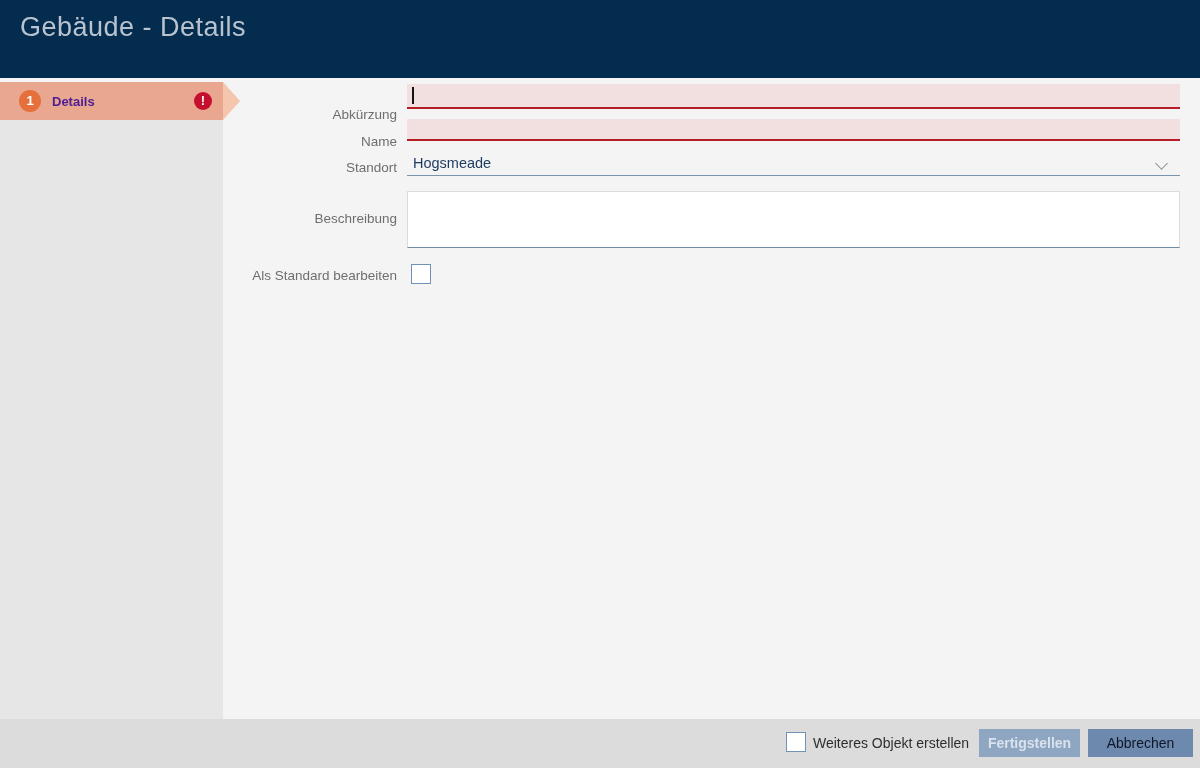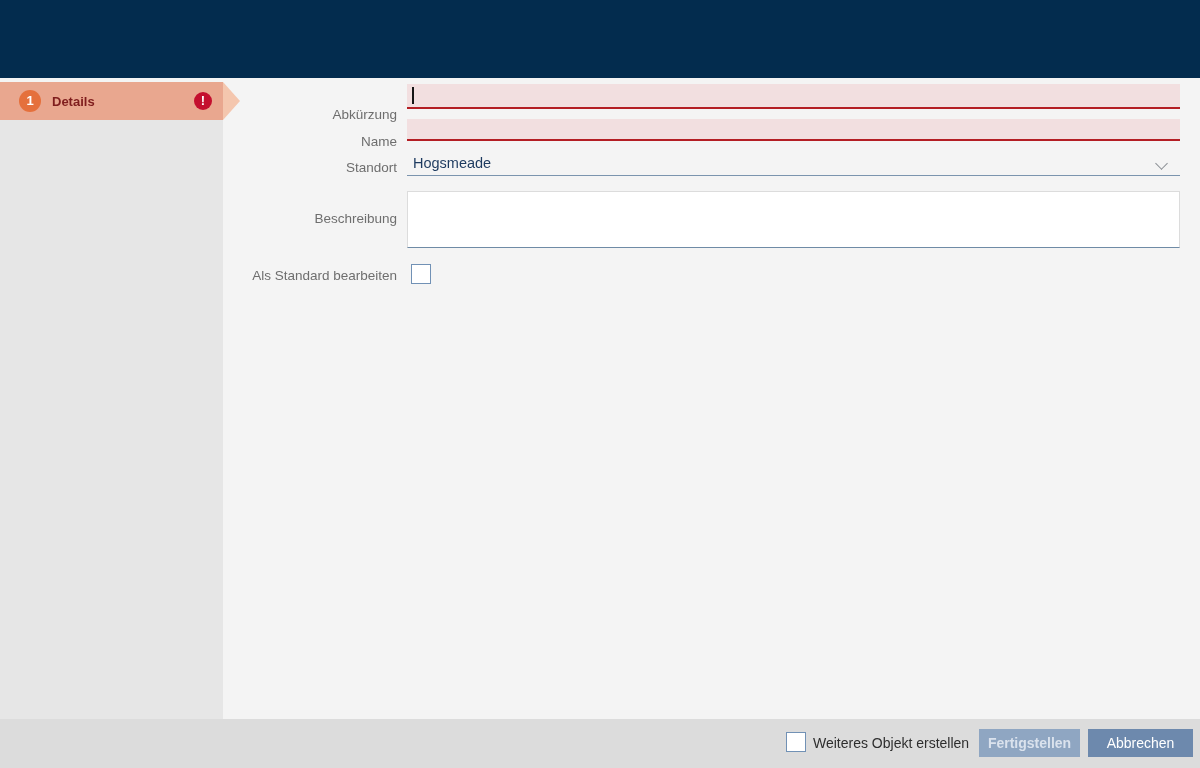--- a/index.html
+++ b/index.html
@@ -24,21 +24,21 @@
   .step-tab-arrow {
     position:absolute; left:223px; top:82px; width:0; height:0;
     border-top:19px solid transparent; border-bottom:19px solid transparent;
     border-left:17px solid #F4C6AE;
   }
   .step-circle {
     position:absolute; left:19px; top:8px; width:22px; height:22px; border-radius:50%;
     background:#E5703C; color:#FFFFFF; font-size:13px; font-weight:bold;
     text-align:center; line-height:22px;
   }
-  .step-label { position:absolute; left:52px; top:12px; font-size:13px; font-weight:bold; color:#7f1d1d; }
+  .step-label { position:absolute; left:52px; top:12px; font-size:13px; font-weight:bold; color:#4c1d95; }
   .error-badge {
     position:absolute; right:11px; top:10px; width:18px; height:18px; border-radius:50%;
     background:#C40F2E; color:#FFFFFF; font-size:13px; font-weight:bold;
     text-align:center; line-height:18px;
   }
 
   
   .form-label { position:absolute; right:803px; text-align:right; font-size:13.5px; color:#6E6E6E; white-space:nowrap; }
   .lbl-name     { top:90px;margin-top:44px;  }
   .lbl-abbr     { top:107px; }
@@ -80,26 +80,27 @@
 
   
   .footer { position:absolute; left:0; top:719px; width:1200px; height:63px; background:#DCDCDC; }
   .checkbox-another { position:absolute; left:786px; top:13px; }
   .footer-check-label { position:absolute; left:813px; top:16px; font-size:14px; color:#2E2E2E; }
   .btn {
     position:absolute; top:10px; height:28px; border:none; cursor:pointer;
     font-family:inherit; font-size:14px; text-align:center;
   }
   .btn-finish { left:979px;  width:101px; background:#8FA6C2; color:#DAE2ED;font-weight:bold; }
-  .btn-cancel { left:1088px; width:105px; background:#6D89AD; color:#ffffff; }
+  .btn-cancel { left:1088px; width:105px; background:#6D89AD; color:#0f172a; }
 </style>
 </head>
 <body>
 
 <div class="header">
+  <div class="header-title">Gebäude - Details</div>
 </div>
 
 <div class="sidebar"></div>
 <div class="step-tab">
   <span class="step-circle">1</span>
   <span class="step-label">Details</span>
   <span class="error-badge">!</span>
 </div>
 <div class="step-tab-arrow"></div>
 

